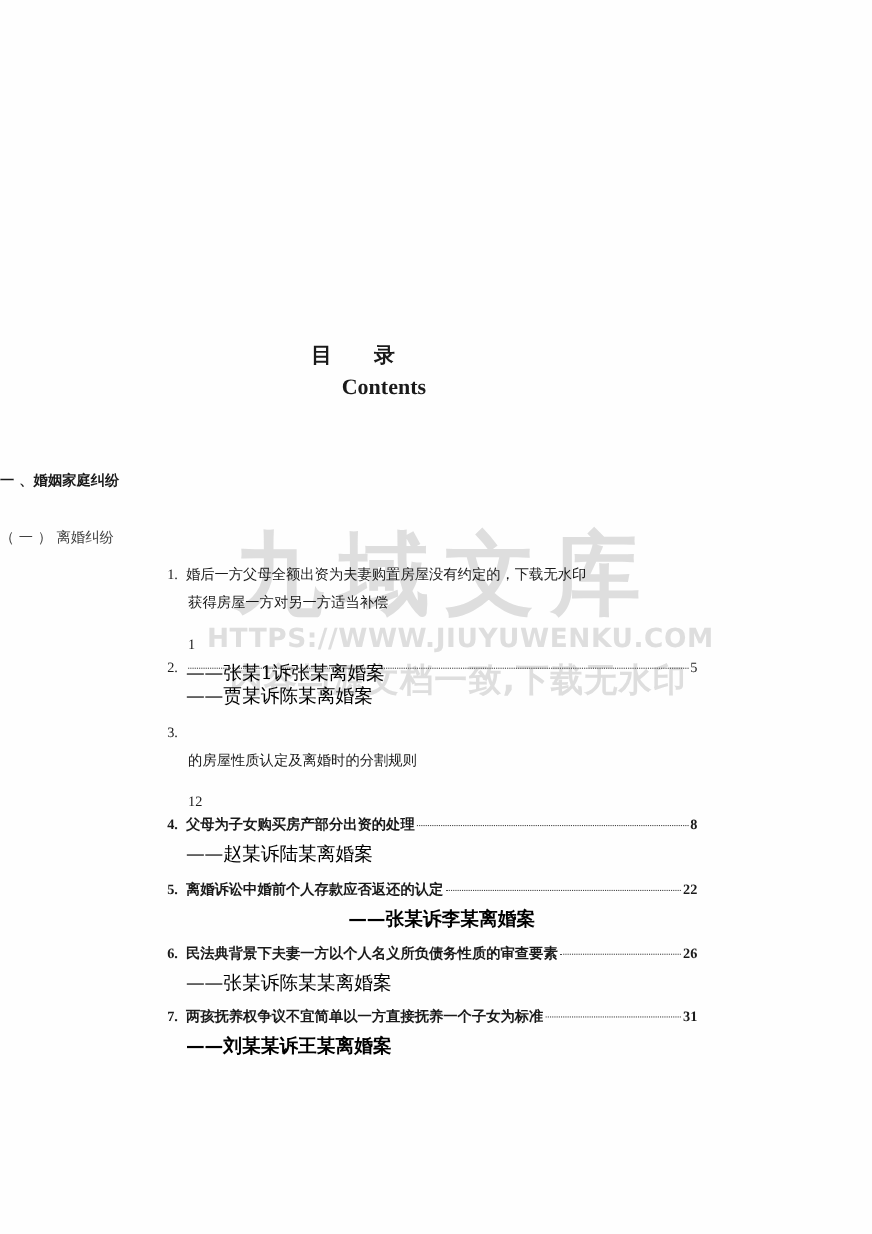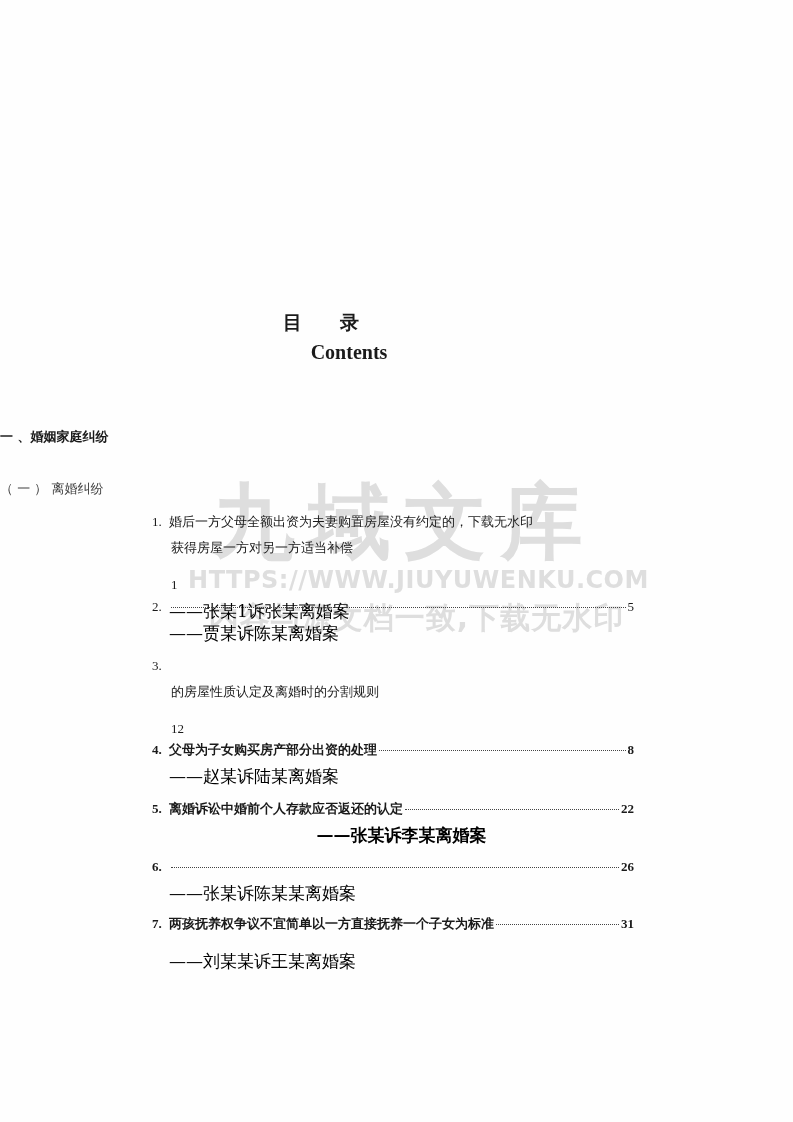--- a/index.html
+++ b/index.html
@@ -208,29 +208,30 @@
         <span class="line">离婚诉讼中婚前个人存款应否返还的认定</span>
         <span class="dots"></span>
         <span class="page-no">22</span>
       </div>
       <div class="case-line boldcase" style="font-weight:bold;text-align:center;">——张某诉李某离婚案</div>
     </div>
 
     <div class="entry bold" style="top:854px;">
       <div class="row">
         <span class="num">6.</span>
+        <span class="line">民法典背景下夫妻一方以个人名义所负债务性质的审查要素</span>
         <span class="dots"></span>
         <span class="page-no">26</span>
       </div>
       <div class="case-line boldcase" style="font-weight:normal;">——张某诉陈某某离婚案</div>
     </div>
 
     <div class="entry bold" style="top:911px;">
       <div class="row">
         <span class="num">7.</span>
         <span class="line">两孩抚养权争议不宜简单以一方直接抚养一个子女为标准</span>
         <span class="dots"></span>
         <span class="page-no">31</span>
       </div>
-      <div class="case-line boldcase" style="font-weight:normal;margin-top:11px;">——刘某某诉王某离婚案</div>
+      <div class="case-line boldcase" style="font-weight:bold;">——刘某某诉王某离婚案</div>
     </div>
   </div>
 </div>
 
 </body></html>

